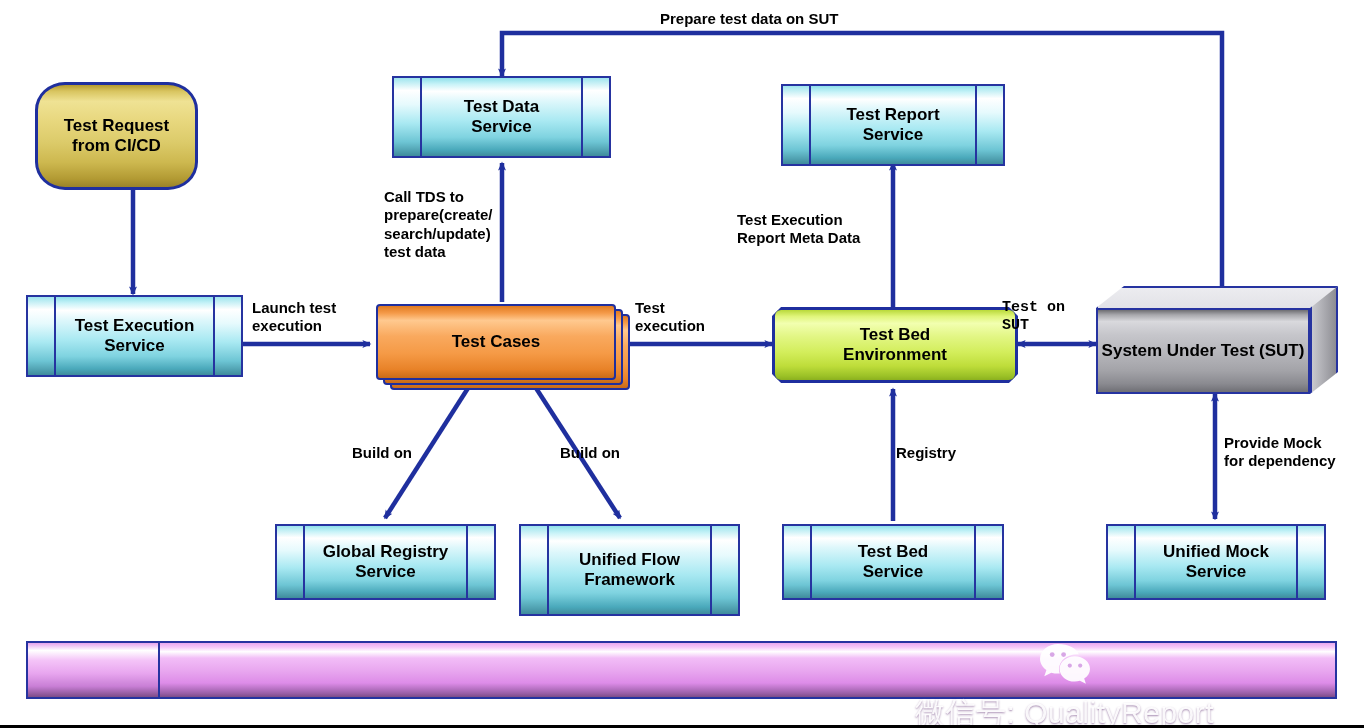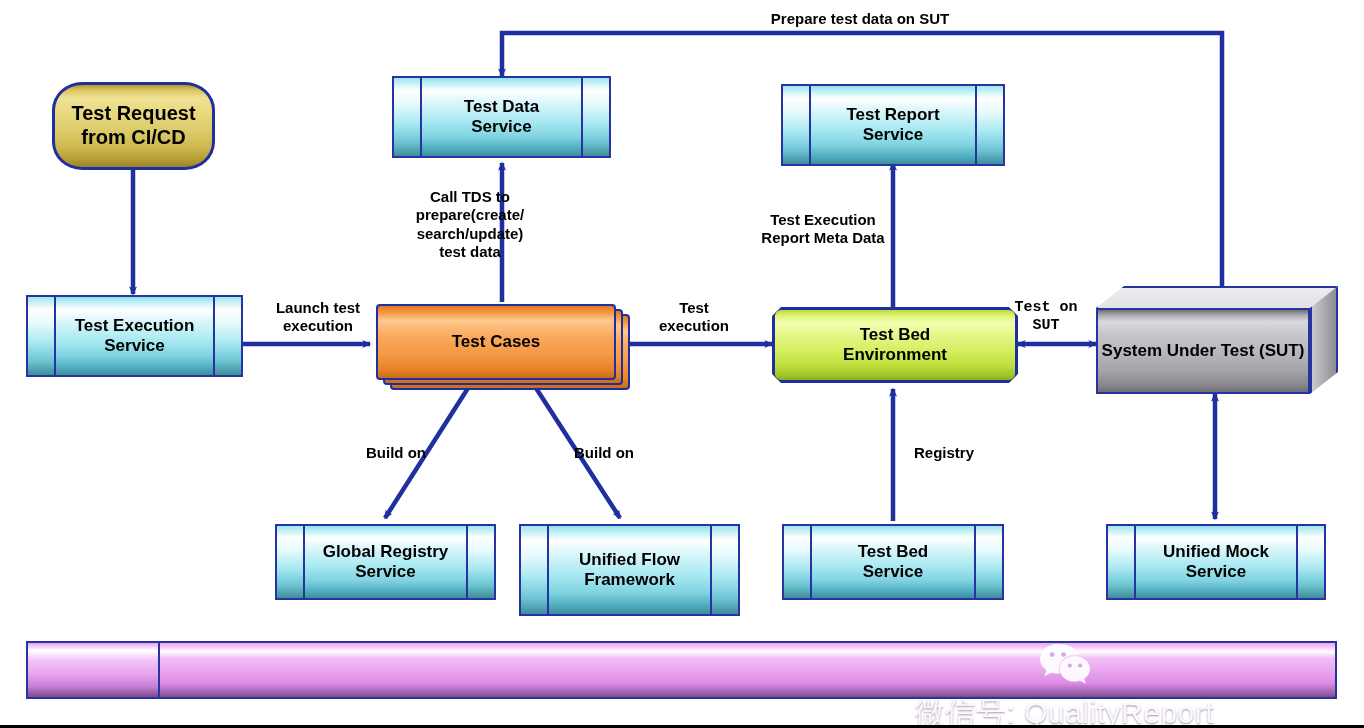--- a/index.html
+++ b/index.html
@@ -203,21 +203,21 @@
   }
   .cube .sideface {
     background: linear-gradient(to right, #c9c9ce, #8d8d93);
   }
 
   
   .elabel {
     position: absolute;
     color: #000;
     font-weight: bold;
-    text-align: center;
+    text-align: left;
     line-height: 1.22;
     white-space: pre-line;
     z-index: 6;
     background: transparent;
   }
 
   
   #watermark {
     position: absolute;
     z-index: 20;
@@ -268,21 +268,21 @@
       <path d="M470,385 L385,518" marker-end="url(#ah)"></path>
 
       <path d="M534,385 L620,518" marker-end="url(#ah)"></path>
 
       <path d="M893,521 L893,389" marker-end="url(#ah)"></path>
 
       <path d="M1215,519 L1215,394" marker-end="url(#ah)" marker-start="url(#ah-start)"></path>
     </g>
   </svg>
 
-  <div class="node gold" style="left:52px; top:82px; width:163px; height:88px; font-size:20px;">
+  <div class="node gold" style="left:35px; top:82px; width:163px; height:108px; font-size:17px;">
     <span class="label">Test Request
 from CI/CD</span>
   </div>
 
   <div class="node comp" style="left:26px; top:295px; width:217px; height:82px; font-size:17px;">
     <span class="endcapL"></span>
     <span class="endcapR"></span>
     <span class="label">Test Execution
 Service</span>
   </div>
@@ -376,20 +376,22 @@
 
   <div class="elabel" style="left:1002px; top:299px; width:88px; font-size:15px;font-family:Liberation Mono, monospace;">Test on
 SUT</div>
 
   <div class="elabel" style="left:352px; top:444px; width:88px; font-size:15px;">Build on</div>
 
   <div class="elabel" style="left:560px; top:444px; width:88px; font-size:15px;">Build on</div>
 
   <div class="elabel" style="left:896px; top:444px; width:96px; font-size:15px;">Registry</div>
 
+  <div class="elabel" style="left:1224px; top:434px; width:140px; font-size:15px;">Provide Mock
+for dependency</div>
 
   <div id="watermark" style="left:915px; top:641px;flex-direction:column;">
     <svg width="52" height="44" viewBox="0 0 52 44">
       <g fill="rgba(255,255,255,0.93)">
         <path d="M19,3 C9.1,3 1,9.6 1,17.8 C1,22.3 3.5,26.4 7.4,29.1 L5.3,35.2 L12.3,31.7
                  C14.4,32.3 16.6,32.6 19,32.6 C19.6,32.6 20.2,32.6 20.8,32.5
                  C20.3,31.1 20.1,29.6 20.1,28.1 C20.1,19.9 28.1,13.3 38,13.3
                  C38.6,13.3 39.2,13.3 39.8,13.4 C38,7.4 29.3,3 19,3 Z"></path>
         <path d="M51,27.9 C51,20.9 44.2,15.3 35.8,15.3 C27.4,15.3 20.6,20.9 20.6,27.9
                  C20.6,34.9 27.4,40.6 35.8,40.6 C37.6,40.6 39.3,40.3 40.9,39.8

